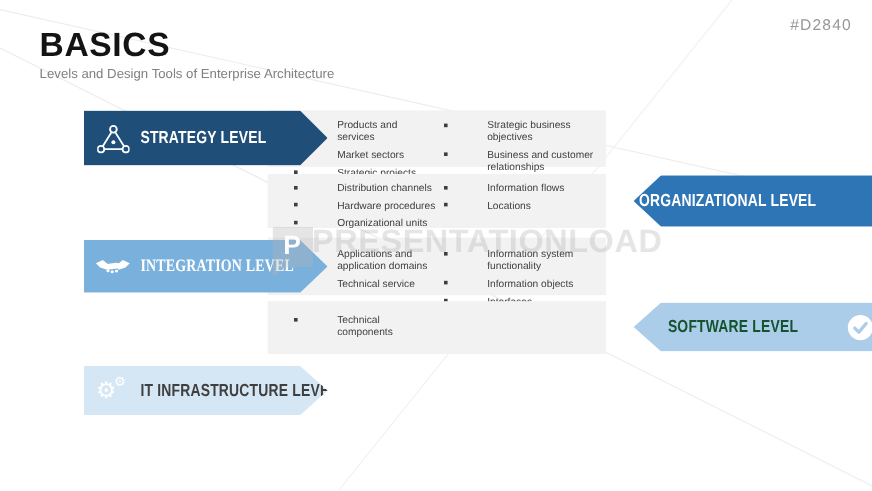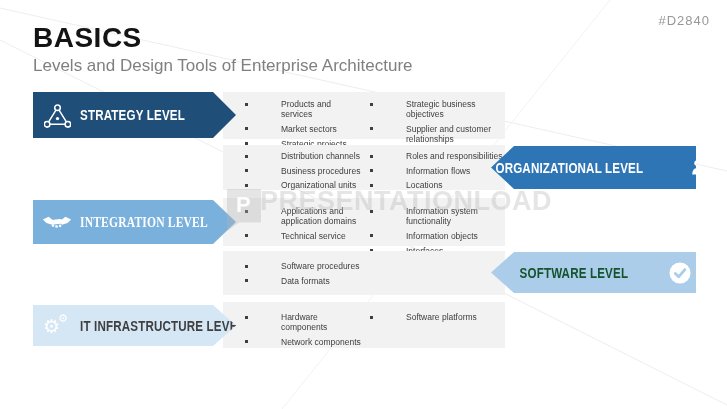--- a/index.html
+++ b/index.html
@@ -3,30 +3,30 @@
 <meta charset="utf-8">
 <style>
   html,body{margin:0;padding:0;background:#fff;}
   .slide{
     position:relative;width:727px;height:409px;background:#ffffff;overflow:hidden;
     font-family:"Liberation Sans", sans-serif;
   }
   .wm-lines{position:absolute;left:0;top:0;width:727px;height:409px;pointer-events:none;}
   .page-id{position:absolute;top:13px;right:17px;font-size:13px;color:#979797;letter-spacing:1px;}
   .title{position:absolute;left:33px;top:22px;font-size:28px;font-weight:bold;color:#141414;letter-spacing:0.5px;}
-  .subtitle{position:absolute;left:33px;top:56px;font-size:17px;color:#808080;}
+  .subtitle{position:absolute;left:33px;top:56px;font-size:11px;color:#808080;}
   .row{position:absolute;left:0;width:727px;}
   .panel{position:absolute;left:223px;width:282px;background:#F2F2F2;top:0;}
   .col{position:absolute;top:0;}
   .col1{left:22px;width:119px;}
   .col2{left:147px;width:133px;}
   .bullet{display:flex;gap:5px;margin-bottom:4.5px;line-height:1.2;}
   .sq{width:3px;height:3px;background:#3f3f3f;margin-top:3.5px;flex:none;}
   .bt{font-size:8.5px;color:#404040;padding-left:28px;}
-  .banner{position:absolute;display:flex;align-items:center;}
+  .banner{position:absolute;display:flex;align-items:center;margin-left:37px;}
   .arrow-right{clip-path:polygon(0 0, calc(100% - 23px) 0, 100% 50%, calc(100% - 23px) 100%, 0 100%);left:33px;width:203px;padding-left:0;}
   .arrow-left{clip-path:polygon(0 50%, 23px 0, 100% 0, 100% 100%, 23px 100%);left:491px;width:205px;justify-content:center;gap:28px;padding-left:10px;box-sizing:border-box;}
   .banner-label{font-weight:bold;font-size:14.5px;letter-spacing:0.2px;white-space:nowrap;transform:scaleX(0.8);transform-origin:left center;}
   .arrow-left .banner-label{transform-origin:center;}
   .lvl-strategy{background:#1F4E79;color:#fff;}
   .lvl-organizational{background:#2E75B6;color:#fff;}
   .lvl-integration{background:#79B0DC;color:#fff;font-family:Liberation Serif, serif;}
   .lvl-software{background:#ABCDEA;color:#14532d;}
   .lvl-it{background:#D5E6F4;color:#3f3f3f;}
   .icon-box{width:30px;display:flex;justify-content:center;align-items:center;margin-left:9px;margin-right:8px;flex:none;}
@@ -70,21 +70,21 @@
             <span class="bt">Strategic projects</span>
           </div>
       </div>
       <div class="col col2" style="padding-top:7px">
         <div class="bullet">
             <span class="sq"></span>
             <span class="bt">Strategic business objectives</span>
           </div>
         <div class="bullet">
             <span class="sq"></span>
-            <span class="bt">Supplier and customer relationships</span>
+            <span class="bt">Business and customer relationships</span>
           </div>
       </div>
     </div>
     <div class="banner arrow-right lvl-strategy" style="top:0;height:46px">
       <span class="icon-box">
         <svg viewBox="0 0 26 24" width="27" height="25">
           <path d="M13 4.5 L23 20.5 L3 20.5 Z" fill="none" stroke="#ffffff" stroke-width="1.4"></path>
           <circle cx="13" cy="4.5" r="2.7" fill="#1F4E79" stroke="#ffffff" stroke-width="1.5"></circle>
           <circle cx="23" cy="20.5" r="2.7" fill="#1F4E79" stroke="#ffffff" stroke-width="1.5"></circle>
           <circle cx="3" cy="20.5" r="2.7" fill="#1F4E79" stroke="#ffffff" stroke-width="1.5"></circle>
@@ -97,32 +97,28 @@
 
   <div class="row" style="top:145px;height:45px">
     <div class="panel" style="height:45px">
       <div class="col col1" style="padding-top:6px">
         <div class="bullet">
             <span class="sq"></span>
             <span class="bt">Distribution channels</span>
           </div>
         <div class="bullet">
             <span class="sq"></span>
-            <span class="bt">Business procedures</span>
+            <span class="bt">Hardware procedures</span>
           </div>
         <div class="bullet">
             <span class="sq"></span>
             <span class="bt">Organizational units</span>
           </div>
       </div>
       <div class="col col2" style="padding-top:6px">
-        <div class="bullet">
-            <span class="sq"></span>
-            <span class="bt">Roles and responsibilities</span>
-          </div>
         <div class="bullet">
             <span class="sq"></span>
             <span class="bt">Information flows</span>
           </div>
         <div class="bullet">
             <span class="sq"></span>
             <span class="bt">Locations</span>
           </div>
       </div>
     </div>
@@ -185,58 +181,36 @@
       </span>
       <span class="banner-label">INTEGRATION LEVEL</span>
     </div>
   </div>
 
   <div class="row" style="top:251px;height:44px">
     <div class="panel" style="height:44px">
       <div class="col col1" style="padding-top:10px">
         <div class="bullet">
             <span class="sq"></span>
-            <span class="bt">Software procedures</span>
-          </div>
-        <div class="bullet">
-            <span class="sq"></span>
-            <span class="bt">Data formats</span>
+            <span class="bt">Technical components</span>
           </div>
       </div>
     </div>
     <div class="banner arrow-left lvl-software" style="top:1px;height:41px">
       <span class="banner-label">SOFTWARE LEVEL</span>
       <span style="display:flex">
         <svg viewBox="0 0 22 22" width="22" height="22">
           <circle cx="11" cy="11" r="10.5" fill="#ffffff"></circle>
           <path d="M6.3 11.4 L9.7 14.8 L15.8 7.6" fill="none" stroke="#ABCDEA" stroke-width="2.8" stroke-linecap="round" stroke-linejoin="round"></path>
         </svg>
       </span>
     </div>
   </div>
 
   <div class="row" style="top:302px;height:46px">
-    <div class="panel" style="height:46px">
-      <div class="col col1" style="padding-top:10px">
-        <div class="bullet">
-            <span class="sq"></span>
-            <span class="bt">Hardware components</span>
-          </div>
-        <div class="bullet">
-            <span class="sq"></span>
-            <span class="bt">Network components</span>
-          </div>
-      </div>
-      <div class="col col2" style="padding-top:10px">
-        <div class="bullet">
-            <span class="sq"></span>
-            <span class="bt">Software platforms</span>
-          </div>
-      </div>
-    </div>
     <div class="banner arrow-right lvl-it" style="top:3px;height:41px">
       <span class="icon-box">
         <span class="gears">
             <span class="gear-big">⚙</span>
             <span class="gear-small">⚙</span>
           </span>
       </span>
       <span class="banner-label">IT INFRASTRUCTURE LEVEL</span>
     </div>
   </div>

